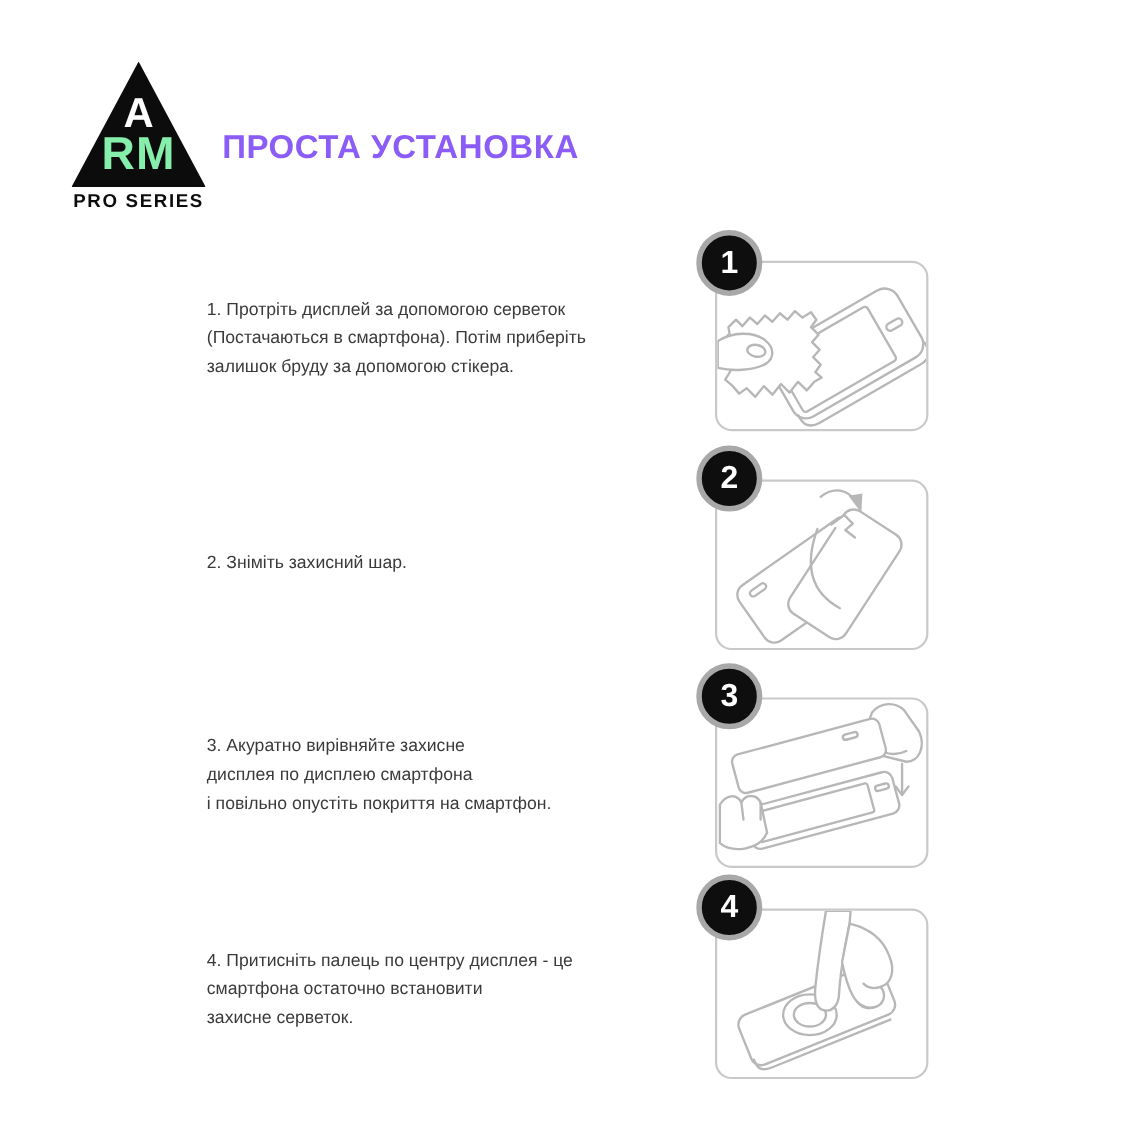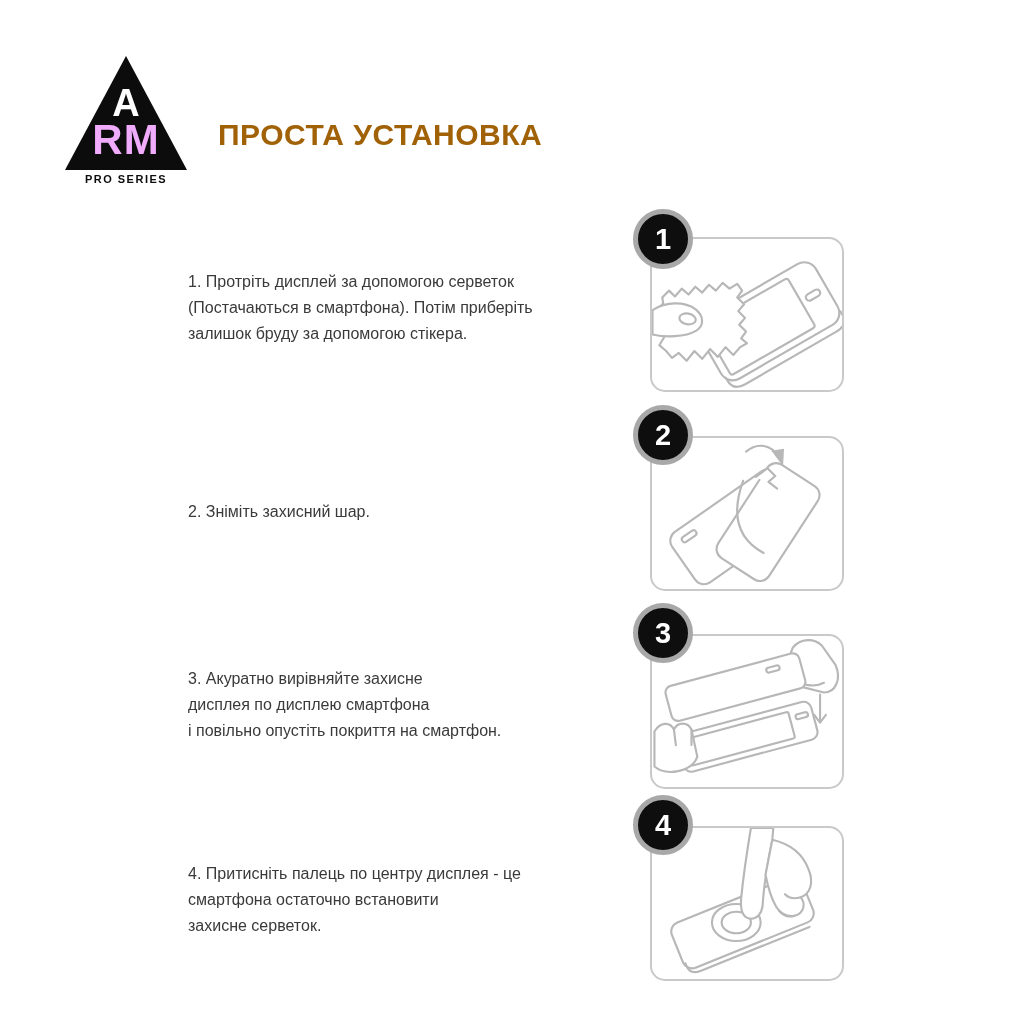--- a/index.html
+++ b/index.html
@@ -5,28 +5,28 @@
   html,body{margin:0;padding:0;background:#fff;}
   .page{position:relative;width:1024px;height:1024px;background:#ffffff;
         font-family:"Liberation Sans",sans-serif;overflow:hidden;}
 
   
   .logo{position:absolute;left:56px;top:56px;width:140px;}
   .logo-triangle{position:relative;width:122px;height:114px;margin:0 auto;
         background:#0c0c0c;clip-path:polygon(50% 0%,100% 100%,0% 100%);}
   .logo-a{position:absolute;top:28px;width:100%;text-align:center;color:#fff;
         font-size:38px;font-weight:800;line-height:1;}
-  .logo-rm{position:absolute;top:63px;width:100%;text-align:center;color:#f0abfc;
+  .logo-rm{position:absolute;top:63px;width:100%;text-align:center;color:#86efac;
         font-size:42px;font-weight:800;line-height:1;letter-spacing:1px;}
-  .logo-sub{margin-top:3px;text-align:center;font-size:11px;font-weight:700;
+  .logo-sub{margin-top:3px;text-align:center;font-size:17px;font-weight:700;
         letter-spacing:1.5px;color:#0c0c0c;white-space:nowrap;}
 
   
-  .title{position:absolute;left:218px;top:118px;margin:0;font-size:30px;
-        font-weight:800;letter-spacing:0.5px;color:#a16207;}
+  .title{position:absolute;left:202px;top:118px;margin:0;font-size:30px;
+        font-weight:800;letter-spacing:0.5px;color:#8b5cf6;}
 
   
   .step-text{position:absolute;left:188px;width:472px;font-size:16px;
         line-height:26px;color:#3a3a3a;}
   .t1{top:269px}.t2{top:499px}.t3{top:666px}.t4{top:861px}
 
   
   .panel{position:absolute;left:650px;width:194px;height:155px;
         border:2px solid #c9c9c9;border-radius:15px;background:#fff;
         box-sizing:border-box;overflow:hidden;}

